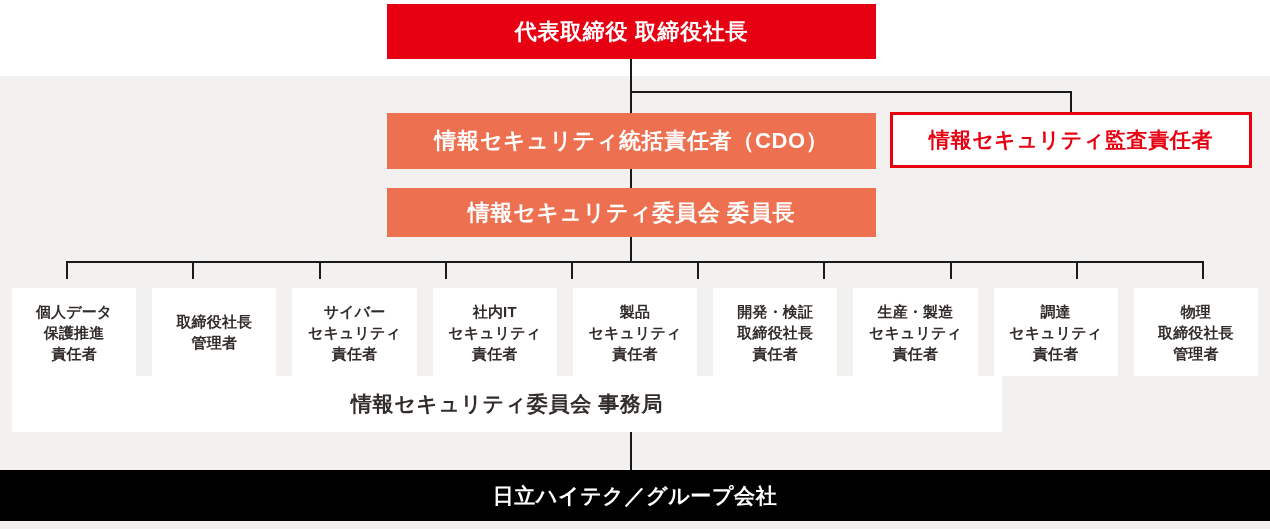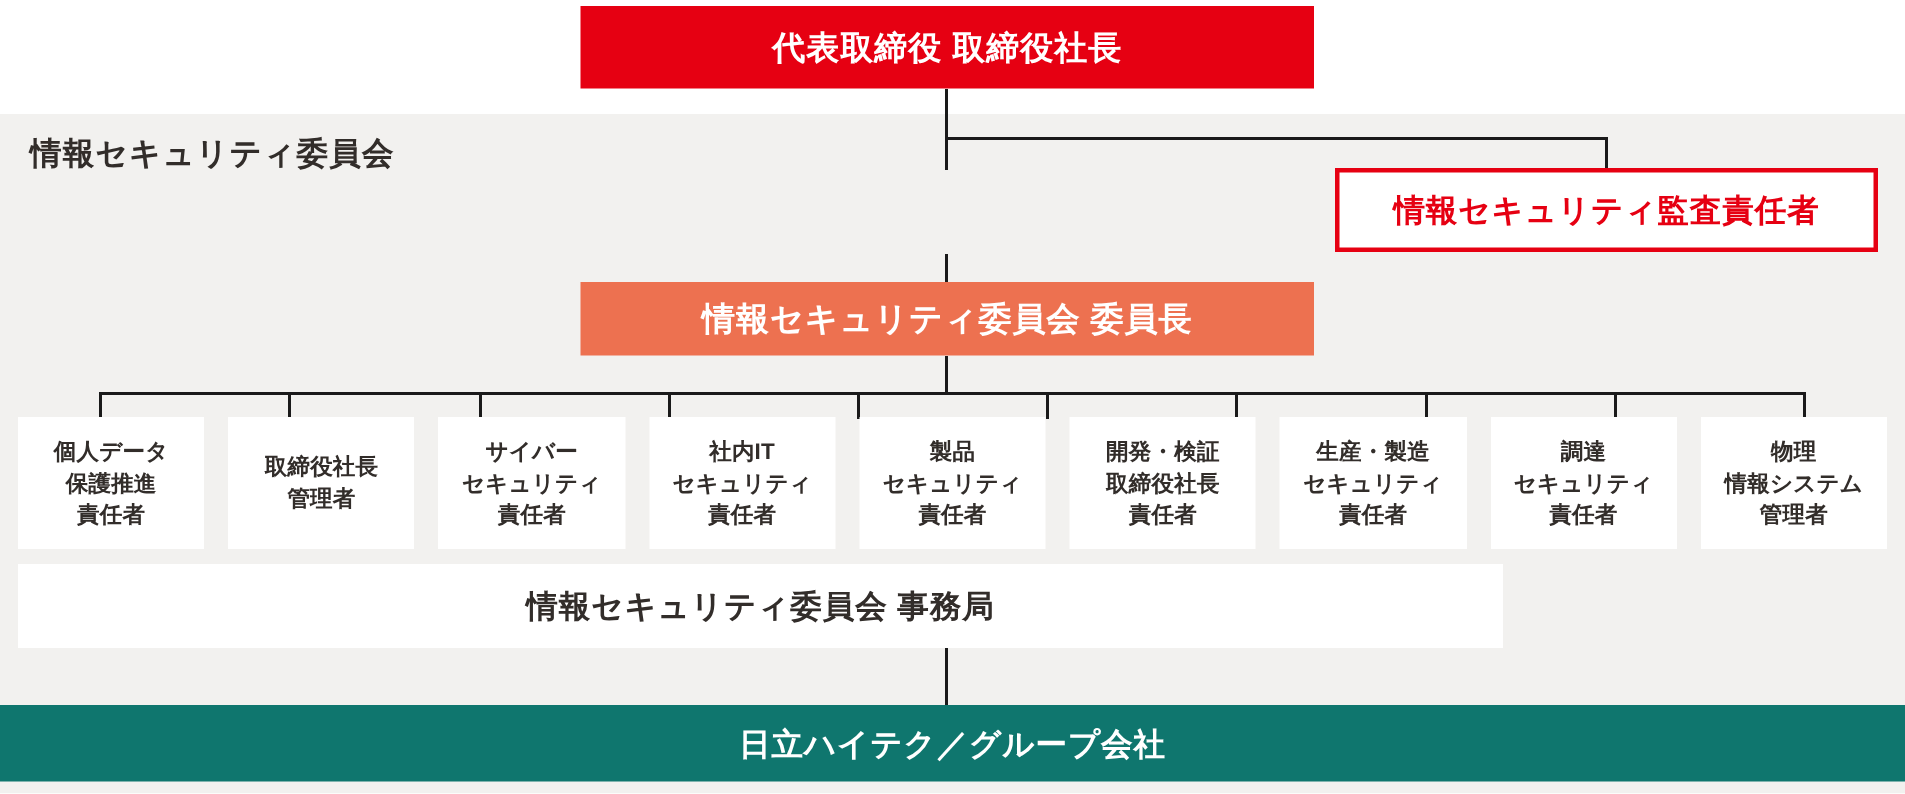--- a/index.html
+++ b/index.html
@@ -50,41 +50,41 @@
     left: 890px; top: 112px; width: 362px; height: 56px;
     background: #ffffff; border: 3px solid #e60012;
     color: #e60012; font-size: 21px;
   }
   .chair {
     left: 387px; top: 188px; width: 489px; height: 49px;
     background: #ed7150; color: #ffffff; font-size: 22px;
   }
   .members {
     position: absolute;
-    left: 12px; top: 278px; width: 1246px; height: 88px;
+    left: 12px; top: 288px; width: 1246px; height: 88px;
     display: flex; gap: 16px;
   }
   .member {
     flex: 1 1 0;
     background: #ffffff;
     display: flex; align-items: center; justify-content: center;
     text-align: center;
     font-size: 15px; font-weight: bold;
     color: #322d2a;
     line-height: 1.4;
     white-space: pre-line;
     letter-spacing: 0.01em;
   }
   .secretariat {
     left: 12px; top: 376px; width: 990px; height: 56px;
     background: #ffffff; color: #322d2a; font-size: 21px;
   }
   .group {
     left: 0px; top: 470px; width: 1270px; height: 51px;
-    background: #0f766e; color: #ffffff; font-size: 21px;
+    background: #000000; color: #ffffff; font-size: 21px;
   }
 </style>
 </head>
 <body>
 
 <div class="chart">
 
   <div class="panel"></div>
 
   <svg class="connectors" width="1270" height="529" viewBox="0 0 1270 529" shape-rendering="crispEdges">
@@ -107,24 +107,24 @@
     <line x1="572" y1="261" x2="572" y2="279" stroke="#1a1a1a" stroke-width="2"></line>
     <line x1="698" y1="261" x2="698" y2="279" stroke="#1a1a1a" stroke-width="2"></line>
     <line x1="824" y1="261" x2="824" y2="279" stroke="#1a1a1a" stroke-width="2"></line>
     <line x1="951" y1="261" x2="951" y2="279" stroke="#1a1a1a" stroke-width="2"></line>
     <line x1="1077" y1="261" x2="1077" y2="279" stroke="#1a1a1a" stroke-width="2"></line>
     <line x1="1203" y1="261" x2="1203" y2="279" stroke="#1a1a1a" stroke-width="2"></line>
 
     <line x1="631" y1="432" x2="631" y2="470" stroke="#1a1a1a" stroke-width="2"></line>
   </svg>
 
-  <div class="panel-label">情報セキュリティ委員会</div>
 
   <div class="box president">代表取締役 取締役社長</div>
 
+  <div class="box cdo">情報セキュリティ統括責任者（CDO）</div>
 
   <div class="box chair">情報セキュリティ委員会 委員長</div>
 
   <div class="box audit">情報セキュリティ監査責任者</div>
 
   <div class="members">
     <div class="member">個人データ
 保護推進
 責任者</div>
     <div class="member">取締役社長
@@ -141,21 +141,21 @@
     <div class="member">開発・検証
 取締役社長
 責任者</div>
     <div class="member">生産・製造
 セキュリティ
 責任者</div>
     <div class="member">調達
 セキュリティ
 責任者</div>
     <div class="member">物理
-情報システム
+取締役社長
 管理者</div>
   </div>
 
   <div class="box secretariat">情報セキュリティ委員会 事務局</div>
 
   <div class="box group">日立ハイテク／グループ会社</div>
 
 </div>
 
 </body></html>

